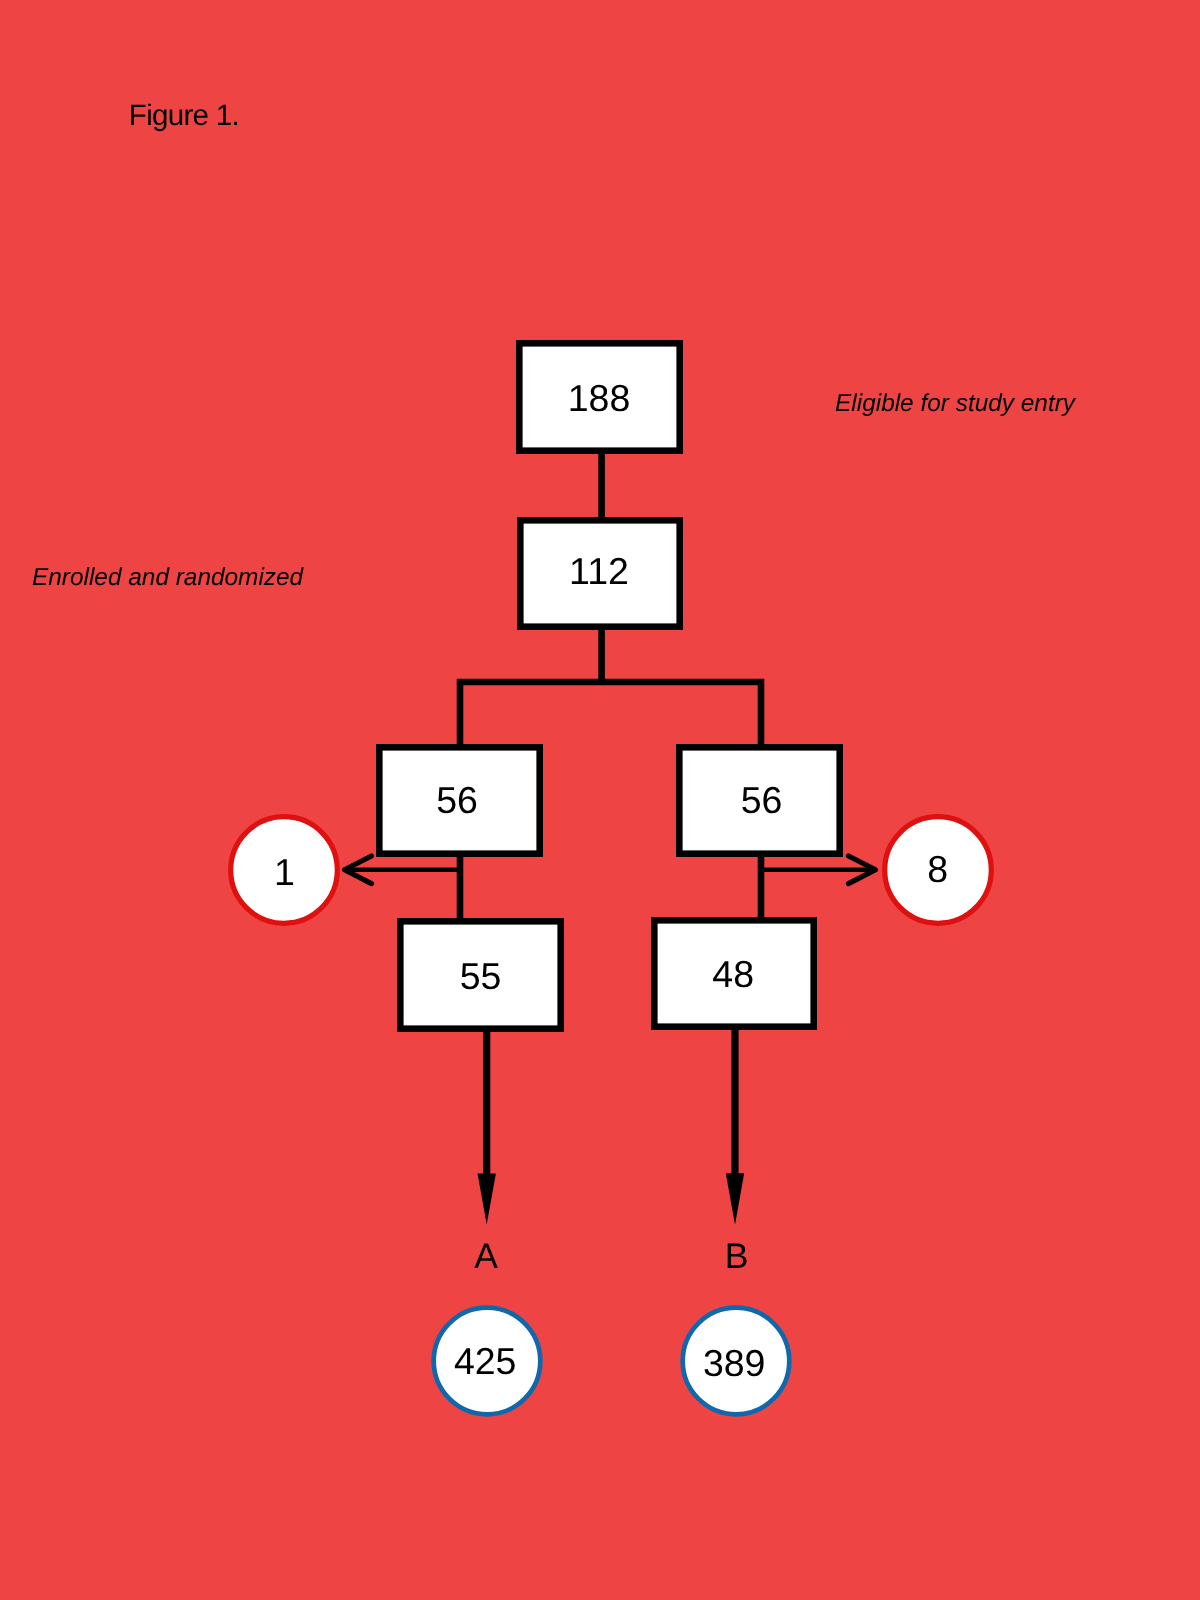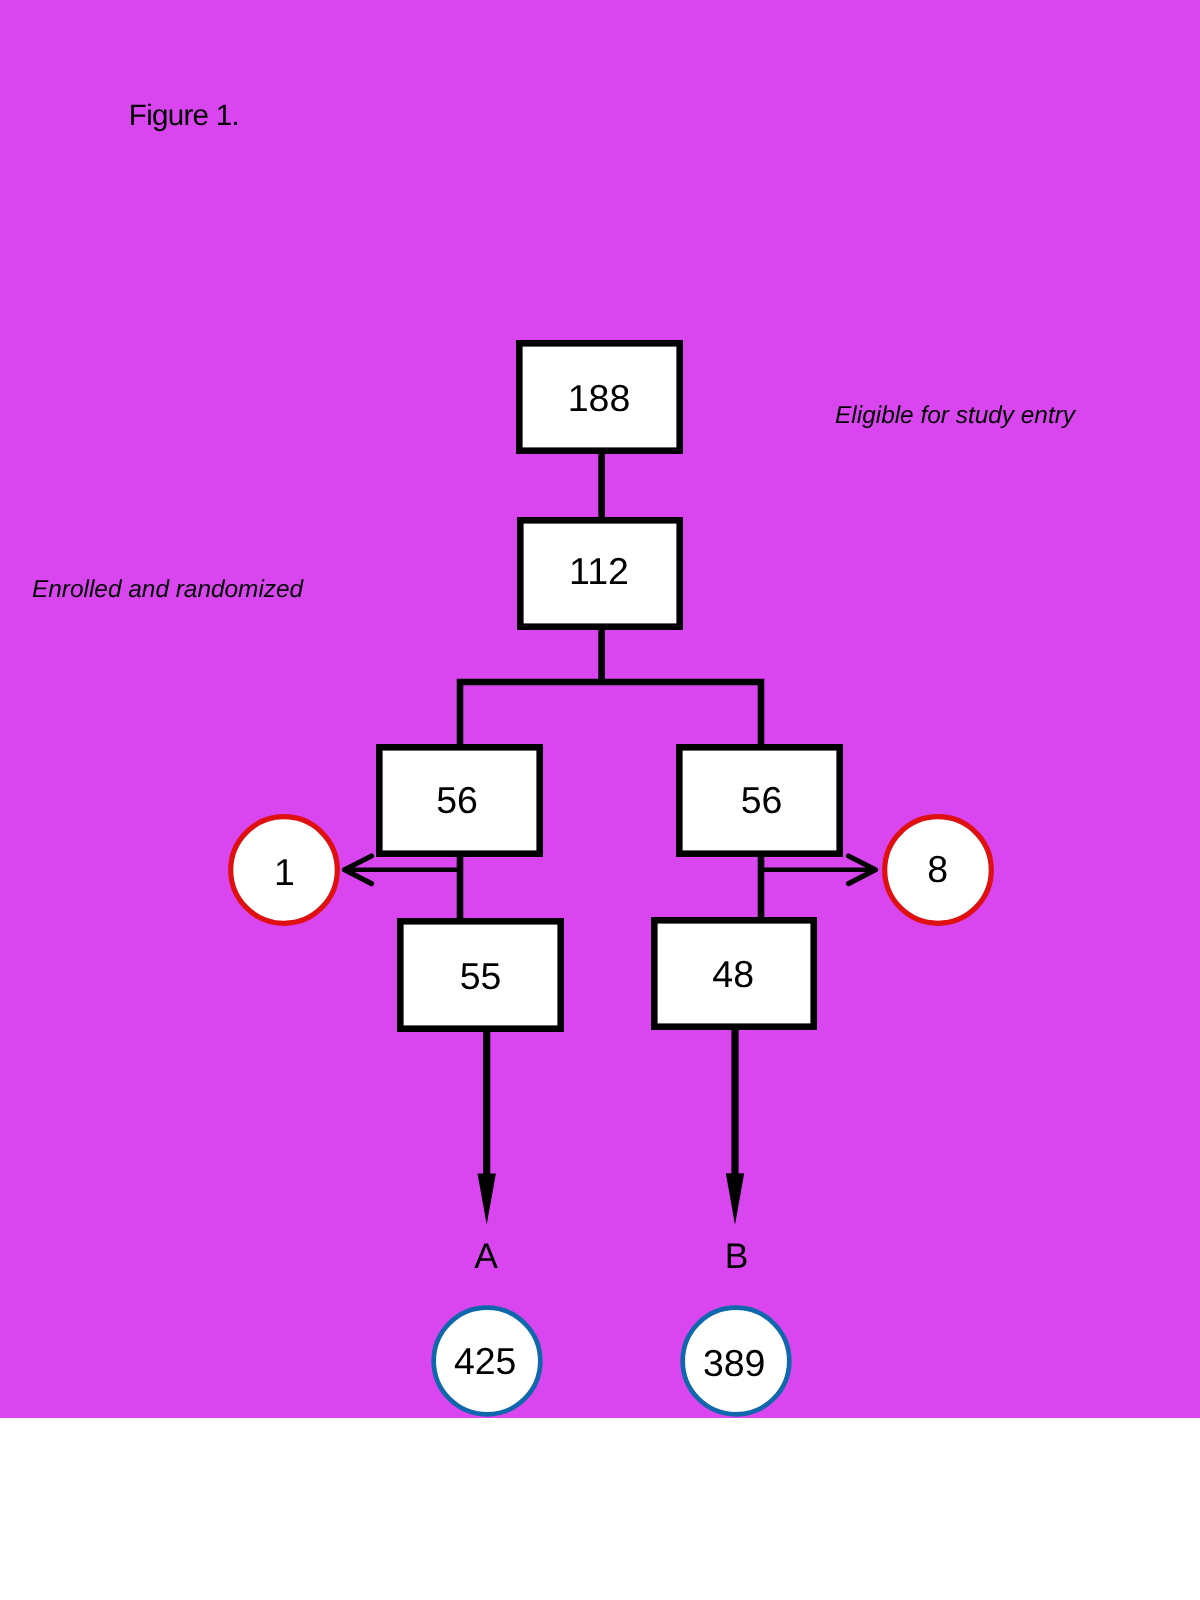--- a/index.html
+++ b/index.html
@@ -1,25 +1,25 @@
 <!DOCTYPE html>
 <html><head>
 <meta charset="utf-8">
 <title>Figure 1</title>
 <style>
   html,body{margin:0;padding:0;background:#ffffff;-webkit-font-smoothing:antialiased;text-rendering:geometricPrecision;}
   body{width:1200px;height:1600px;overflow:hidden;font-family:"Liberation Sans",sans-serif;color:#000;}
-  #page{position:relative;width:1200px;height:1418px;background:#d946ef;}
+  #page{position:relative;width:1200px;height:1600px;background:#ef4444;}
   
   .fig-title,.sidelabel,svg#flow{filter:blur(0px);}
   .fig-title{position:absolute;left:128.8px;top:101px;font-size:29.5px;line-height:1;color:#000;letter-spacing:-0.68px;white-space:nowrap;}
   svg#flow{position:absolute;left:0;top:0;width:1200px;height:1600px;display:block;shape-rendering:geometricPrecision;}
   svg#flow text{text-rendering:geometricPrecision;}
   .boxnum{font-family:"Liberation Sans",sans-serif;font-size:37.5px;fill:#000;}
-  .sidelabel{position:absolute;font-style:italic;font-size:24.4px;white-space:nowrap;color:#000;line-height:1;margin-top:12px;}
+  .sidelabel{position:absolute;font-style:italic;font-size:24.4px;white-space:nowrap;color:#000;line-height:1;}
   .armletter{font-family:"Liberation Sans",sans-serif;font-size:35.5px;fill:#000;}
 </style>
 </head>
 <body>
 
 <div id="page">
   <div class="fig-title">Figure 1.</div>
   <svg id="flow" viewBox="0 0 1200 1600">
     <g id="connectors">
         <path d="M601.6 452 L601.6 519" fill="none" stroke="#000000" stroke-width="6.6" stroke-linecap="butt"></path>

